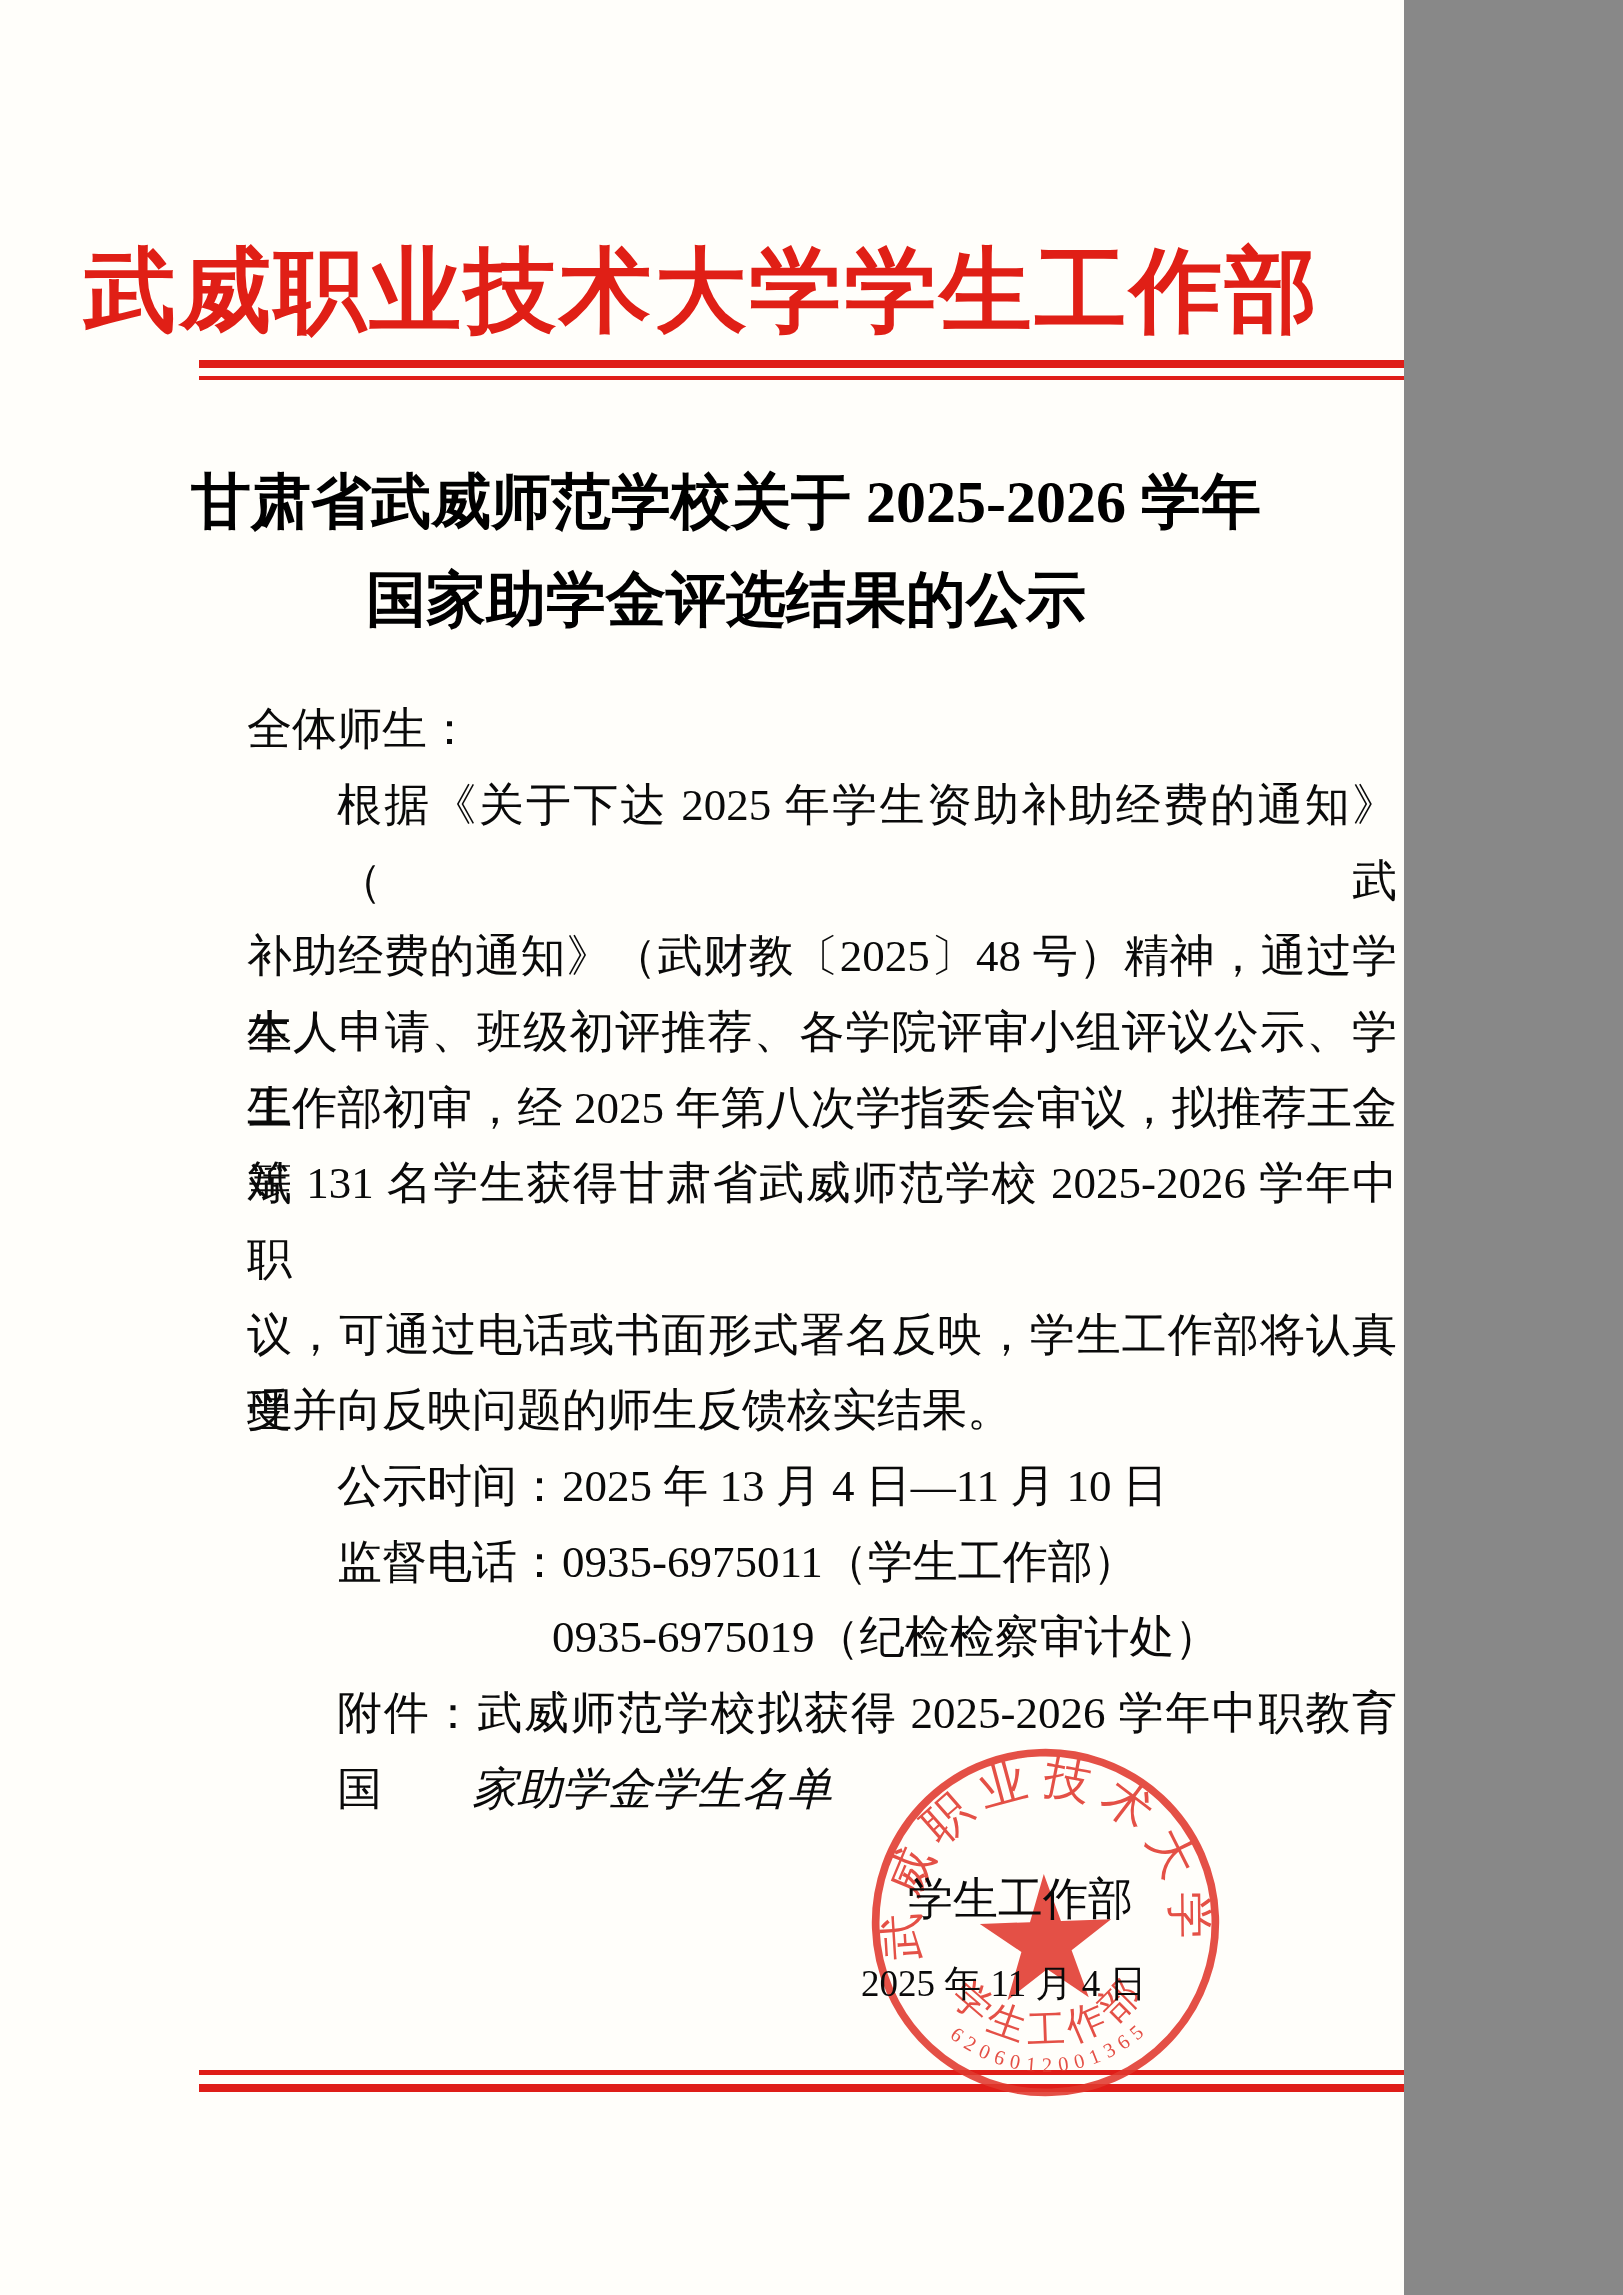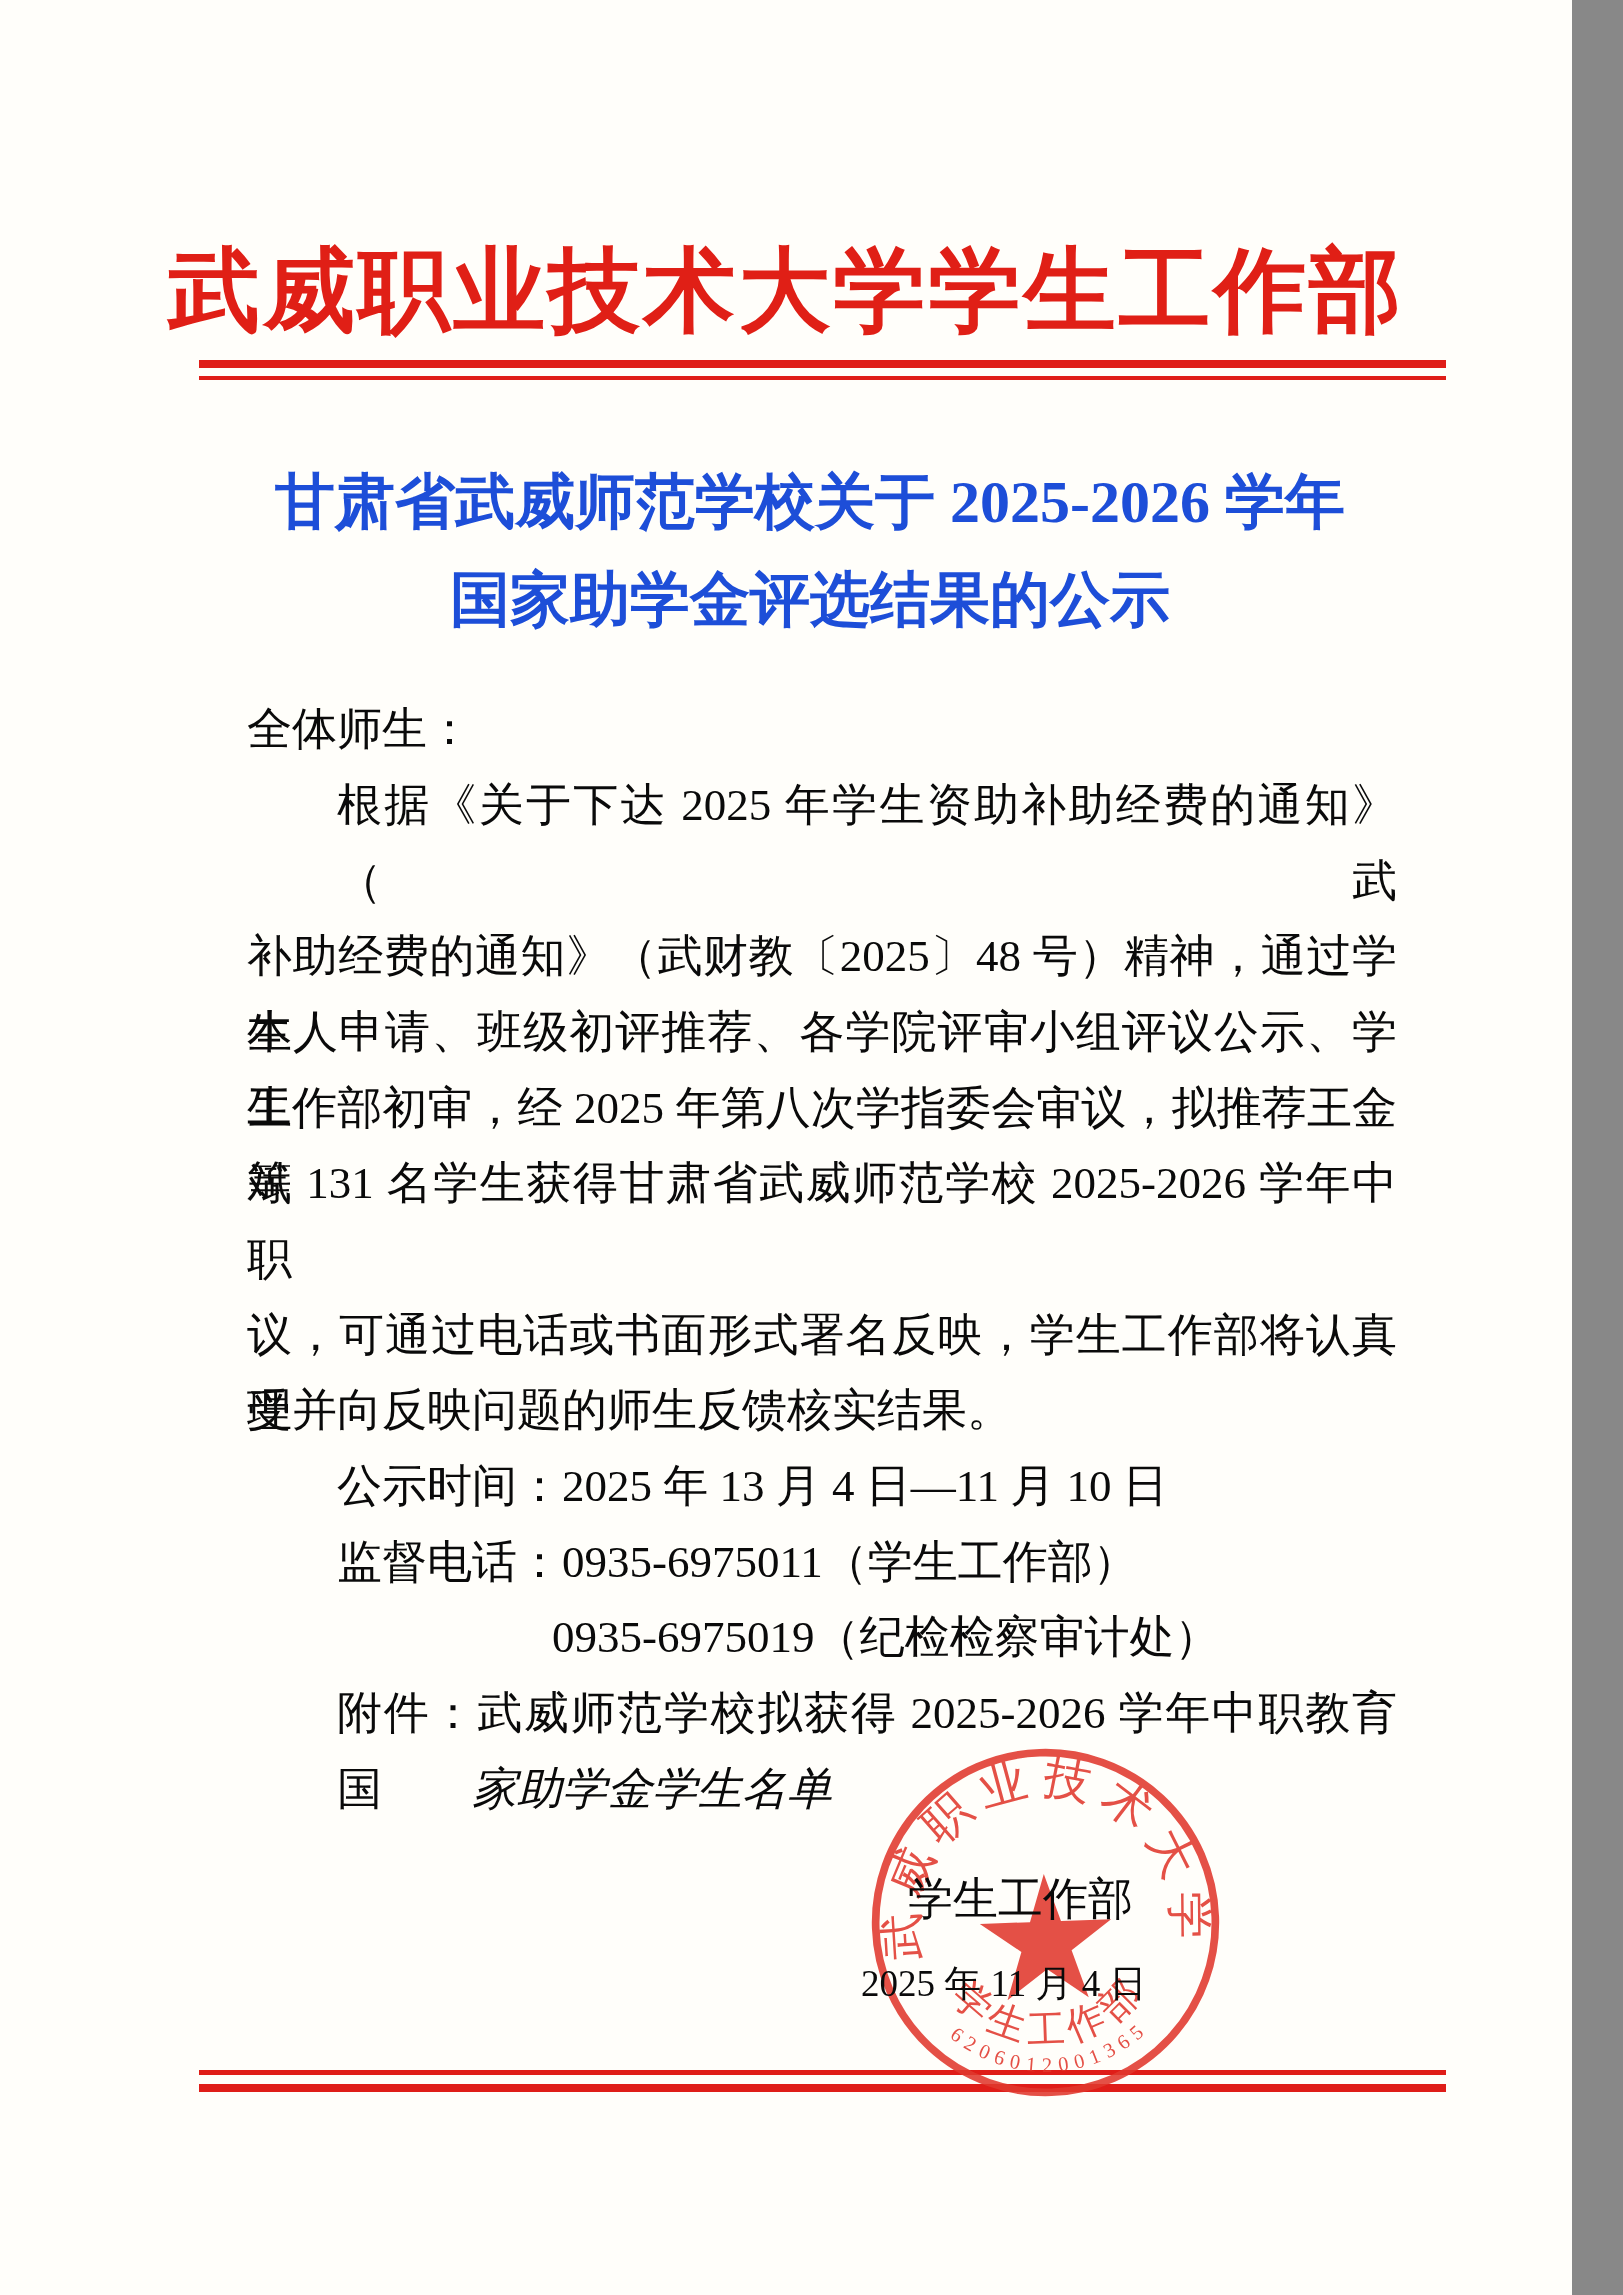--- a/index.html
+++ b/index.html
@@ -1,18 +1,18 @@
 <!DOCTYPE html>
 <html style="font-size:8.2px"><head>
 <meta charset="utf-8">
 <style>
   html,body{margin:0;padding:0;background:#888;}
   #page{
     position:relative;
-    width:1572px;height:2295px;
+    width:1404px;height:2295px;
     background:#fffefa;
     overflow:hidden;
     font-family:"Liberation Serif","DejaVu Serif",serif;
     color:#0a0a0a;
   }
   
   .letterhead{
     position:absolute;left:0;right:0;top:239px;
     text-align:center;
     font-size:92px;line-height:1.15;
@@ -24,21 +24,21 @@
   .rule{position:absolute;left:199px;width:1247px;background:#df1d18;z-index:1;}
   .rule-top-thick{top:360px;height:8.2px;}
   .rule-top-thin{top:376px;height:4.1px;}
   .rule-bottom-thin{top:2070px;height:4.6px;}
   .rule-bottom-thick{top:2084px;height:7.7px;}
   
   .doc-title{
     position:absolute;left:0;right:0;
     text-align:center;
     font-size:60px;line-height:1.2;
-    font-weight:bold;color:#1d4ed8;
+    font-weight:bold;color:#000000;
     white-space:nowrap;
     padding-left:48px;
   }
   .doc-title.t1{top:466px;}
   .doc-title.t2{top:564px;}
   
   .line{
     position:absolute;left:247px;width:1150px;
     box-sizing:border-box;
     font-size:45px;line-height:76px;height:76px;

